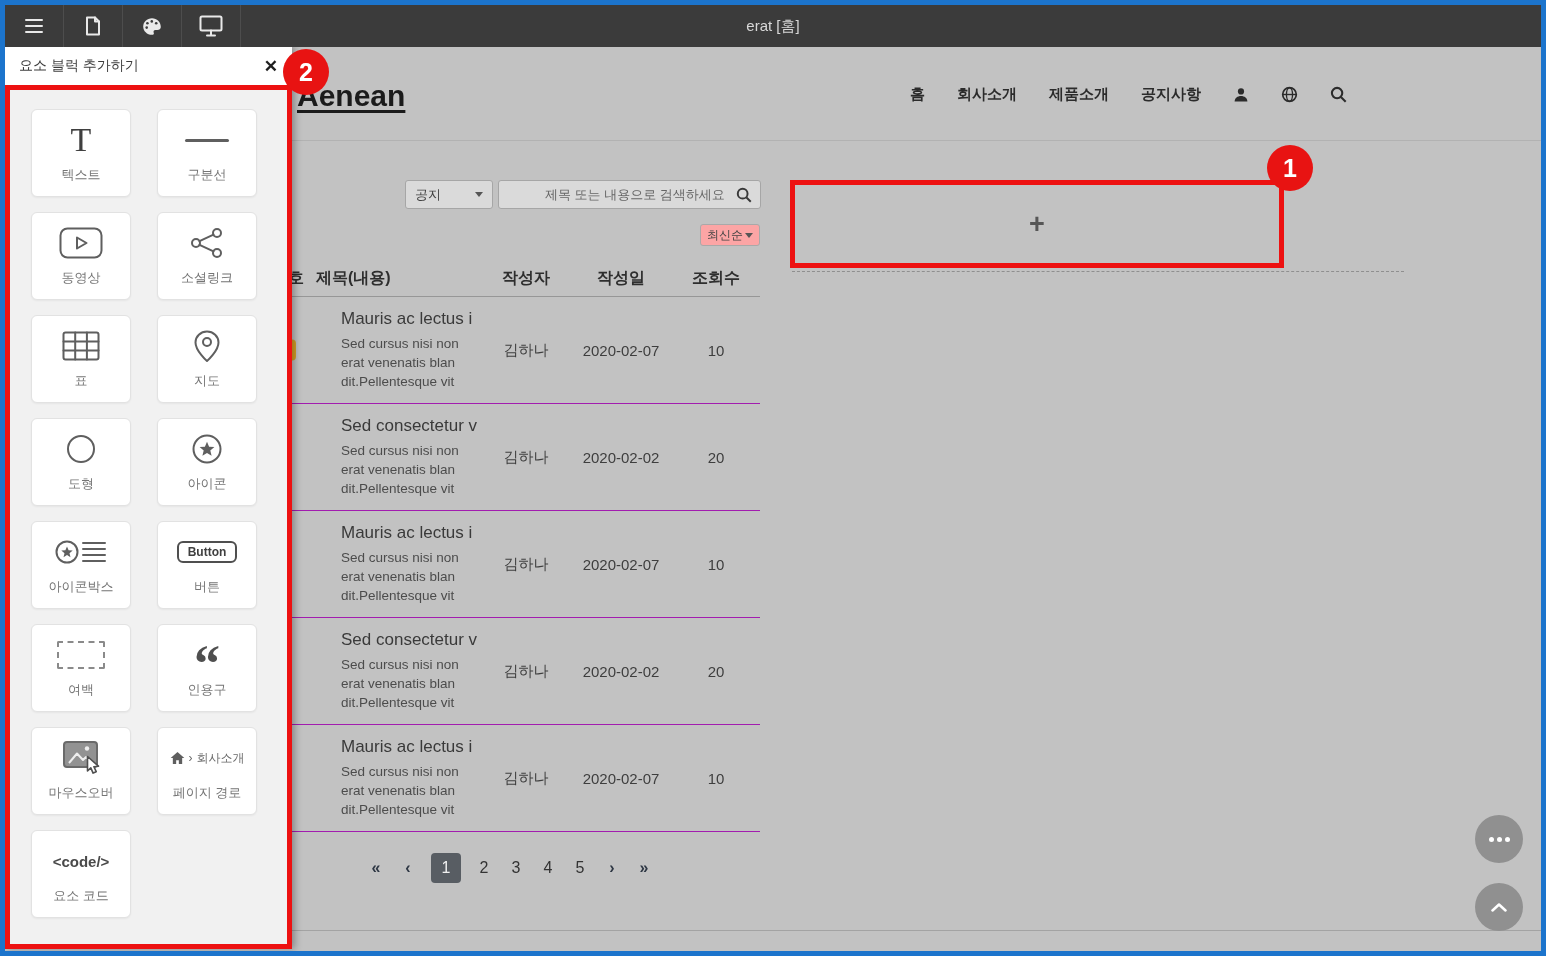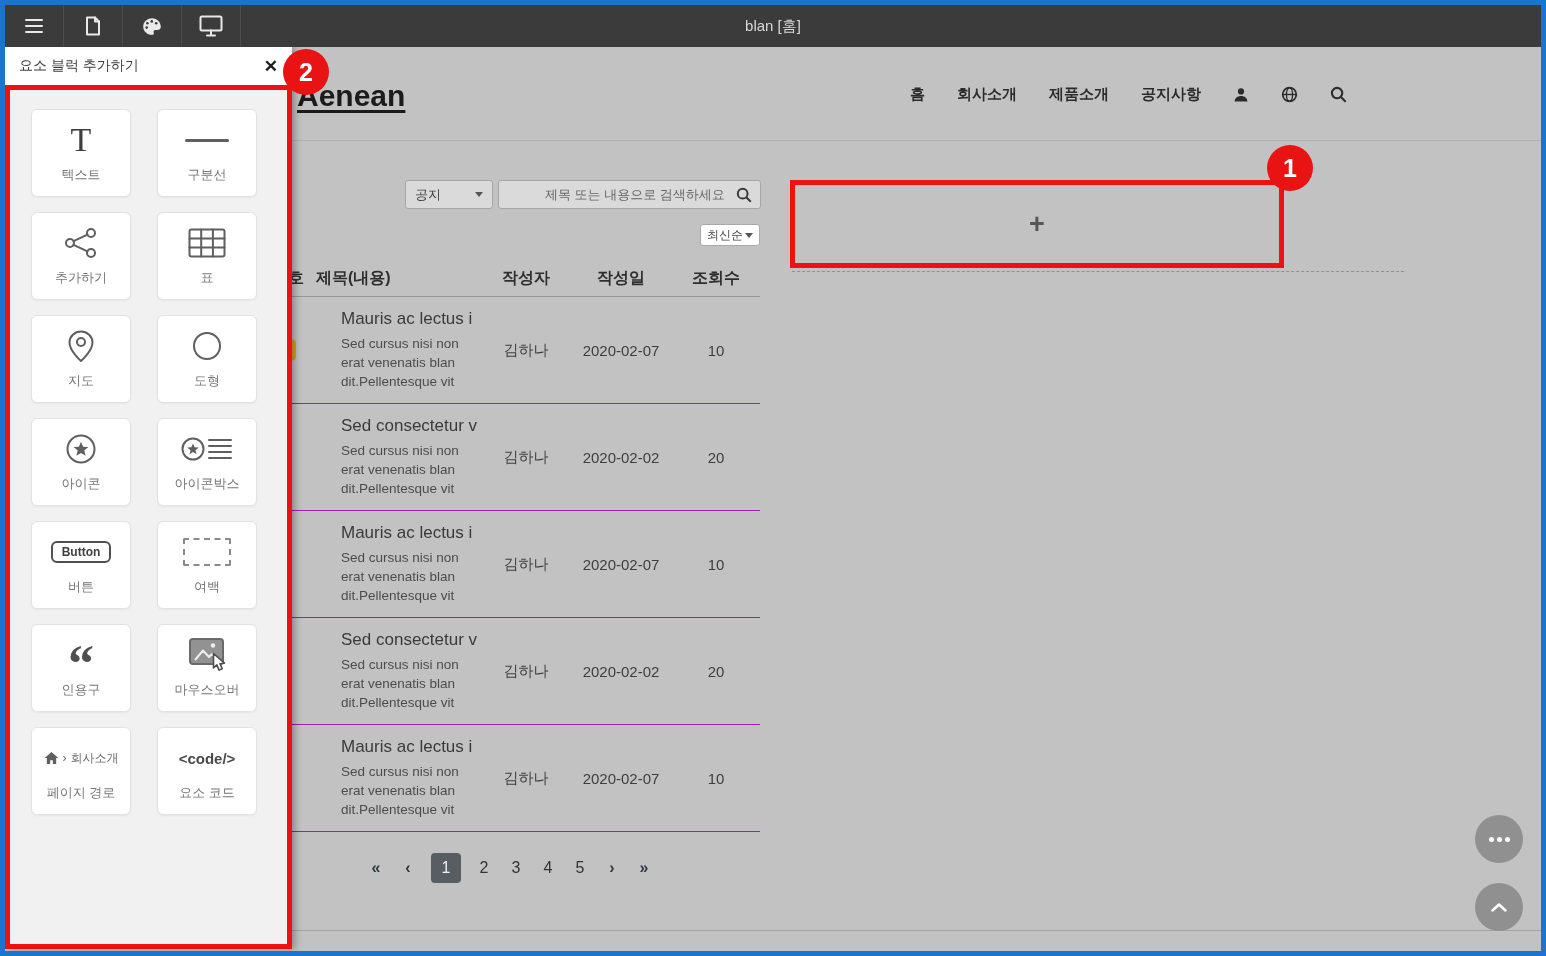--- a/index.html
+++ b/index.html
@@ -62,21 +62,21 @@
   .hdr-line { position:absolute; left:287px; right:0; top:135px; height:1px; background:#b2b2b2; }
 
   .cat-select { position:absolute; left:400px; top:175px; width:88px; height:29px; background:#dadada;
                 border:1px solid #a6a6a6; border-radius:3px; display:flex; align-items:center;
                 justify-content:space-between; padding:0 9px; font-size:13px; color:#3f3f3f; cursor:pointer; }
   .search-box { position:absolute; left:493px; top:175px; width:263px; height:29px; background:#dadada;
                 border:1px solid #a6a6a6; border-radius:3px; display:flex; align-items:center; padding:0 8px; }
   .search-box input { flex:1; border:none; background:transparent; outline:none; font-size:13px;
                       color:#333; font-family:"Liberation Sans", sans-serif;margin-left:38px; }
   .search-box input::placeholder { color:#666; }
-  .sort-select { position:absolute; left:695px; top:219px; width:60px; height:22px; background:#ffffff;
+  .sort-select { position:absolute; left:695px; top:219px; width:60px; height:22px; background:#fca5a5;
                  border:1px solid #a9a9a9; border-radius:3px; display:flex; align-items:center;
                  justify-content:space-between; padding:0 6px; font-size:12px; color:#444; cursor:pointer; }
 
   
   .add-box { position:absolute; left:785px; top:175px; width:494px; height:88px; border:5px solid #ed1111;
              display:flex; align-items:center; justify-content:center; z-index:10; cursor:pointer; }
   .plus { font-size:27px; font-weight:bold; color:#565656; }
   .dash-line { position:absolute; left:787px; top:266px; width:612px; height:0;
                border-top:1px dashed #8f8f8f; }
   .num-badge { position:absolute; width:46px; height:46px; border-radius:50%; background:#e81312;
@@ -119,21 +119,21 @@
   #fab-more { left:1470px; top:810px; }
   #fab-top { left:1470px; top:878px; }
   .dot { width:5px; height:5px; border-radius:50%; background:#fff; }
 </style>
 </head>
 <body>
 
 <div class="stage">
 
   <div class="tb">
-    <div class="tb-title">blan [홈]</div>
+    <div class="tb-title">erat [홈]</div>
     <div class="tb-left">
       <div class="tb-icon-btn">
         <svg width="18" height="16" viewBox="0 0 18 16">
             <path class="wicon" d="M1 2 H17 M1 8 H17 M1 14 H17"></path>
           </svg>
       </div>
       <div class="tb-icon-btn">
         <svg width="16" height="20" viewBox="0 0 16 20">
             <path class="wicon" d="M2 1.5 H10 L14 5.5 V18.5 H2 Z"></path>
             <path class="wicon" d="M10 1.5 V5.5 H14"></path>
@@ -326,31 +326,40 @@
           <div class="cl">텍스트</div>
         </div>
 
         <div class="card">
           <div class="ci">
               <div class="divbar"></div>
             </div>
           <div class="cl">구분선</div>
         </div>
 
+        <div class="card">
+          <div class="ci">
+            <svg width="44" height="32" viewBox="0 0 44 32">
+                <rect class="bi" x="1.5" y="1.5" width="41" height="29" rx="7"></rect>
+                <path class="bi" d="M18 10.5 L27.5 16 L18 21.5 Z"></path>
+              </svg>
+          </div>
+          <div class="cl">동영상</div>
+        </div>
 
         <div class="card">
           <div class="ci">
             <svg width="34" height="32" viewBox="0 0 34 32">
                 <circle class="bi" cx="6" cy="16" r="4"></circle>
                 <circle class="bi" cx="27" cy="6" r="4"></circle>
                 <circle class="bi" cx="27" cy="26" r="4"></circle>
                 <path class="bi" d="M9.5 14.2 L23.5 7.6 M9.5 17.8 L23.5 24.4"></path>
               </svg>
           </div>
-          <div class="cl">추가하기</div>
+          <div class="cl">소셜링크</div>
         </div>
 
         <div class="card">
           <div class="ci">
             <svg width="38" height="30" viewBox="0 0 38 30">
                 <rect class="bi" x="1.5" y="1.5" width="35" height="27" rx="2"></rect>
                 <path class="bi" d="M1.5 10.5 H36.5 M1.5 19.5 H36.5 M13.2 1.5 V28.5 M24.9 1.5 V28.5"></path>
               </svg>
           </div>
           <div class="cl">표</div>

